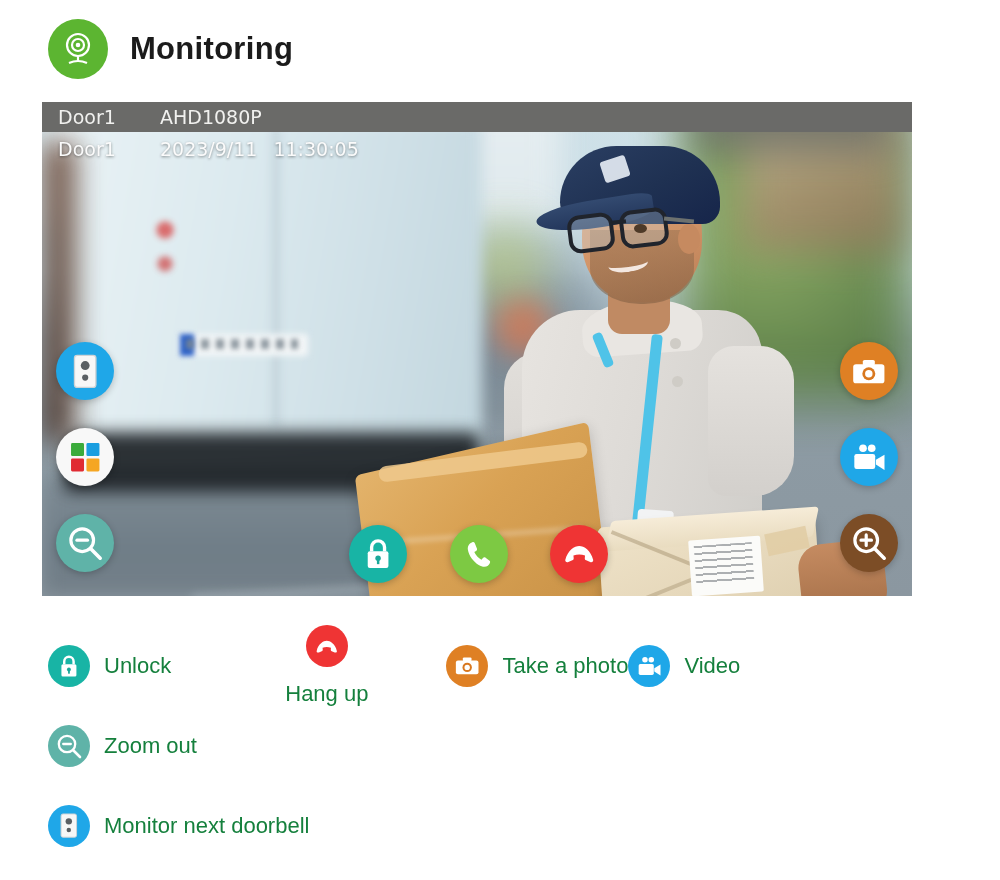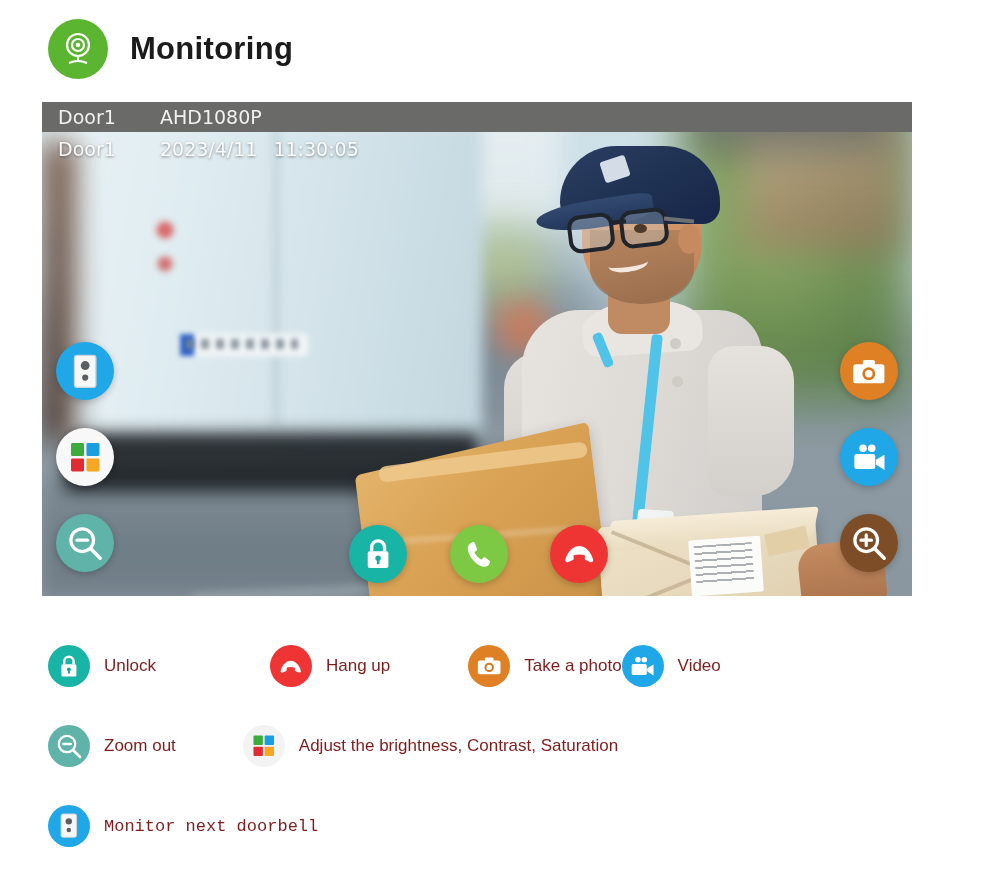--- a/index.html
+++ b/index.html
@@ -175,21 +175,21 @@
   .vbtn { position:absolute; border-radius:50%; display:flex;
           align-items:center; justify-content:center; cursor:pointer;
           box-shadow:0 2px 7px rgba(0,0,0,.22); }
 
   
   .legend { position:absolute; left:48px; top:626px; width:906px; }
   .legend-row { display:flex; align-items:center; height:80px; }
   .legend-item { display:flex; align-items:center; gap:14px; }
   .legend-circle { border-radius:50%; display:flex; align-items:center;
                    justify-content:center; flex:0 0 auto; }
-  .legend-label { font-size:17px; color:#7f1d1d; white-space:nowrap; }
+  .legend-label { font-size:22px; color:#15803d; white-space:nowrap; }
 
   svg { display:block; }
 </style>
 </head>
 <body>
 
 <div id="page">
 
   <div class="header">
     <div class="header-badge">
@@ -264,21 +264,21 @@
       <div class="fig-hand-r"></div>
     </div>
 
     <div class="osd-bar"></div>
     <div class="osd-row1">
       <span class="c1">Door1</span>
       <span>AHD1080P</span>
     </div>
     <div class="osd-row2">
       <span class="c1">Door1</span>
-      <span>2023/4/11</span>
+      <span>2023/9/11</span>
       <span style="width:16px"></span>
       <span>11:30:05</span>
     </div>
 
     <div id="video-controls">
         <div class="vbtn" title="Monitor next doorbell" style="left: 14px; top: 240px; width: 58px; height: 58px; background: rgb(31, 167, 232);">
           <span style="display: flex;">
             <svg width="24.36" height="34.8" viewBox="0 0 18 26">
         <rect x="1" y="1" width="16" height="24" rx="2" fill="#f7f7f7" stroke="#cfd3d6" stroke-width="1"></rect>
         <circle cx="9" cy="8.6" r="3.3" fill="#5a5f63"></circle>
@@ -367,21 +367,21 @@
           <div class="legend-circle" style="width: 42px; height: 42px; background: rgb(24, 180, 165);">
             <svg width="21.84" height="24.36" viewBox="0 0 22 26">
         <path d="M6 11 V8 a5 5 0 0 1 10 0 v3" fill="none" stroke="#ffffff" stroke-width="2.6"></path>
         <rect x="3" y="11" width="16" height="13" rx="1.6" fill="#ffffff"></rect>
         <circle cx="11" cy="16.5" r="2.1" fill="#1aa89a"></circle>
         <rect x="10.1" y="17" width="1.9" height="4" fill="#1aa89a"></rect>
             </svg>
           </div>
           <div class="legend-label">Unlock</div>
         </div>
-        <div class="legend-item" style="margin-right: 78px;">
+        <div class="legend-item" style="margin-right: 78px; flex-direction: column;">
           <div class="legend-circle" style="width: 42px; height: 42px; background: rgb(239, 52, 52);">
             <svg width="23.520000000000003" height="16.8" viewBox="0 0 28 16">
         <path d="M2 13.4 C4 5 10 1.4 14 1.4 s10 3.6 12 12 c.4 1.6-1.2 2.4-2.6 1.8 l-3.4-1.4 c-1-.4-1.3-1.2-1.2-2.1 l.2-2 c-3.2-1.3-6.8-1.3-10 0 l.2 2 c.1.9-.2 1.7-1.2 2.1 L4.6 15.2 C3.2 15.8 1.6 15 2 13.4 z" fill="#ffffff"></path>
             </svg>
           </div>
           <div class="legend-label">Hang up</div>
         </div>
         <div class="legend-item" style="">
           <div class="legend-circle" style="width: 42px; height: 42px; background: rgb(223, 128, 36);">
             <svg width="24.36" height="19.32" viewBox="0 0 28 22">
@@ -399,44 +399,33 @@
         <circle cx="9.5" cy="4" r="3.3" fill="#ffffff"></circle>
         <circle cx="17" cy="4" r="3.3" fill="#ffffff"></circle>
         <rect x="2" y="9" width="18" height="13" rx="2" fill="#ffffff"></rect>
         <path d="M20.6 14 L28 9.6 v13.2 L20.6 18 z" fill="#ffffff"></path>
             </svg>
           </div>
           <div class="legend-label">Video</div>
         </div>
       </div>
       <div class="legend-row">
-        <div class="legend-item" style="margin-right: 67px;">
+        <div class="legend-item" style="margin-right: 107px;">
           <div class="legend-circle" style="width: 42px; height: 42px; background: rgb(95, 179, 168);">
             <svg width="26.04" height="26.04" viewBox="0 0 26 26">
         <circle cx="11" cy="11" r="8.2" fill="none" stroke="#ffffff" stroke-width="2.3"></circle>
         <path d="M7.2 11 H14.8" stroke="#ffffff" stroke-width="2.3" stroke-linecap="round"></path>
         <path d="M17.2 17.2 L24 24" stroke="#ffffff" stroke-width="2.6" stroke-linecap="round"></path>
             </svg>
           </div>
           <div class="legend-label">Zoom out</div>
         </div>
-        <div class="legend-item" style="margin-right: 0px;">
-          <div class="legend-circle" style="width: 42px; height: 42px; background: rgb(243, 243, 243);">
-            <svg width="23.520000000000003" height="23.520000000000003" viewBox="0 0 24 24">
-        <rect x="1.5" y="1.5" width="9.6" height="9.6" rx="1" fill="#3bab3b"></rect>
-        <rect x="12.9" y="1.5" width="9.6" height="9.6" rx="1" fill="#1a9ee0"></rect>
-        <rect x="1.5" y="12.9" width="9.6" height="9.6" rx="1" fill="#e02b33"></rect>
-        <rect x="12.9" y="12.9" width="9.6" height="9.6" rx="1" fill="#f5a623"></rect>
-            </svg>
-          </div>
-          <div class="legend-label">Adjust the brightness, Contrast, Saturation</div>
-        </div>
       </div>
       <div class="legend-row">
-        <div class="legend-item" style="margin-right: 128px; font-family: Liberation Mono, monospace;">
+        <div class="legend-item" style="margin-right: 128px;">
           <div class="legend-circle" style="width: 42px; height: 42px; background: rgb(31, 167, 232);">
             <svg width="17.64" height="25.2" viewBox="0 0 18 26">
         <rect x="1" y="1" width="16" height="24" rx="2" fill="#f7f7f7" stroke="#cfd3d6" stroke-width="1"></rect>
         <circle cx="9" cy="8.6" r="3.3" fill="#5a5f63"></circle>
         <circle cx="9" cy="17.6" r="2.3" fill="#5a5f63"></circle>
             </svg>
           </div>
           <div class="legend-label">Monitor next doorbell</div>
         </div>
       </div>

